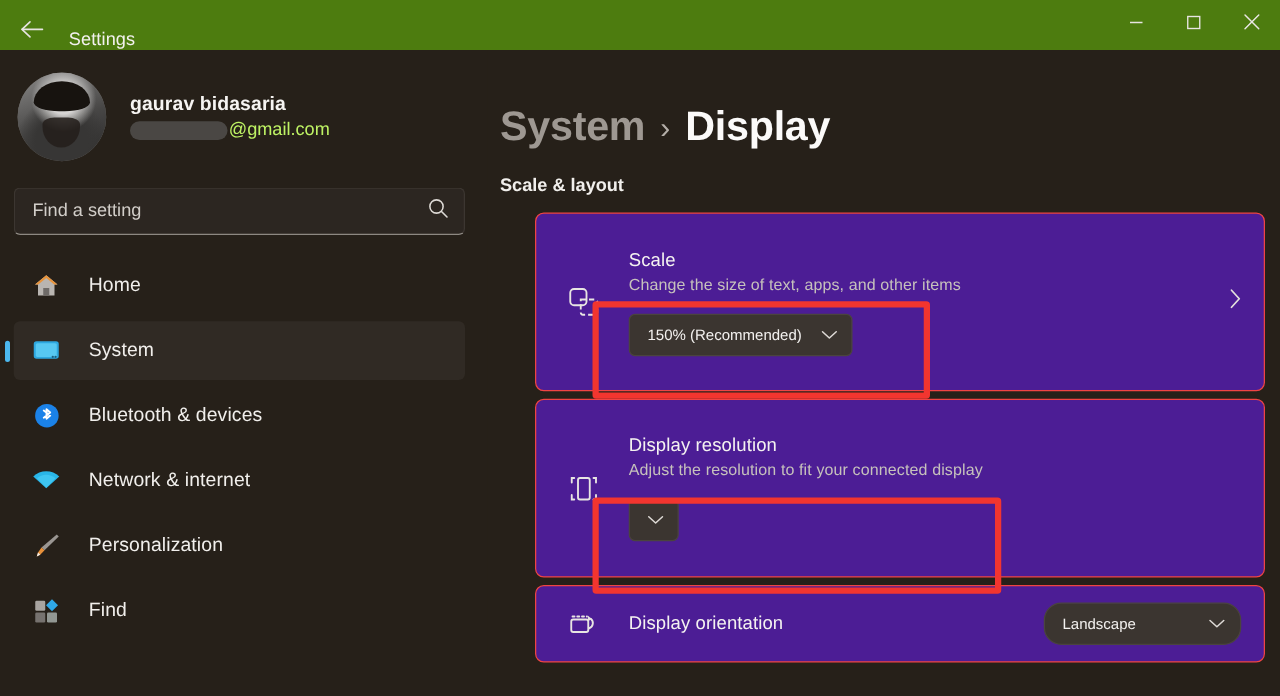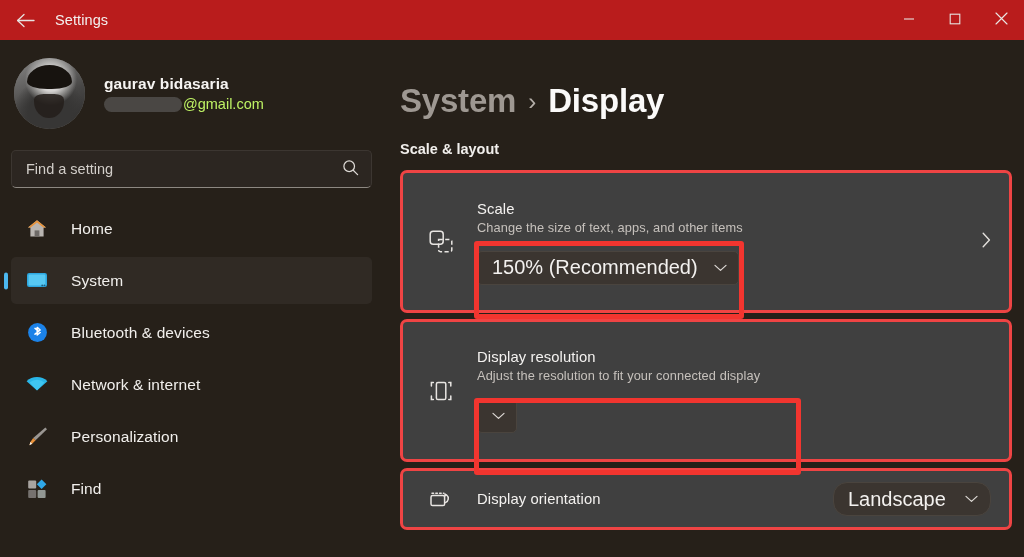--- a/index.html
+++ b/index.html
@@ -20,22 +20,22 @@
     background: #262019;
     display: flex;
     flex-direction: column;
   }
 
   
   .titlebar {
     height: 40px;
     flex: 0 0 40px;
     display: flex;
-    align-items: center;
-    background: #b91c1c;
+    align-items: flex-end;
+    background: #4d7c0f;
     position: relative;
     z-index: 5;
   }
   .back-btn {
     width: 42px;
     height: 34px;
     margin-left: 4px;
     display: flex;
     align-items: center;
     justify-content: center;
@@ -250,27 +250,28 @@
 
   .cards {
     margin-top: 13px;
     padding-right: 12px;
     display: flex;
     flex-direction: column;
     gap: 6px;
   }
 
   .card {
-    background: #404040;
-    border: 3px solid #ef4444;
+    background: #4c1d95;
+    border: 1px solid #ef4444;
     border-radius: 7px;
     display: flex;
     align-items: center;
     padding: 0 18px 0 21px;
     position: relative;
+    margin-left: 28px;
   }
   .card-lead-ico {
     width: 34px;
     flex: 0 0 34px;
     display: flex;
     align-items: center;
     justify-content: center;
     color: #e8e5e2;
   }
   .card-body {
@@ -294,21 +295,21 @@
     height: 34px;
     background: #3b3530;
     border: 1px solid #4a443e;
     border-radius: 5px;
     display: inline-flex;
     align-items: center;
     padding: 0 11px 0 14px;
     gap: 16px;
   }
   .dropdown .dd-value {
-    font-size: 20px;
+    font-size: 12px;
     color: #f3f1ef;
     white-space: nowrap;
   }
   .dropdown .dd-chev { display: flex; align-items: center; color: #ddd9d5; }
 
   .card-chevron {
     width: 30px;
     display: flex;
     align-items: center;
     justify-content: flex-end;

